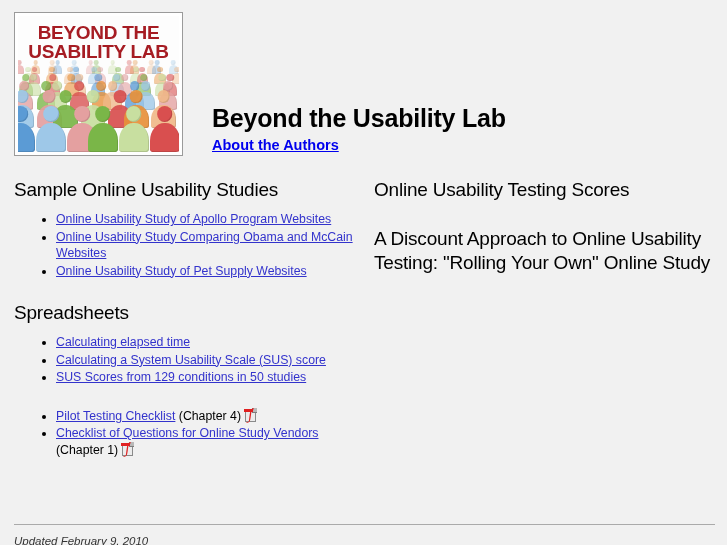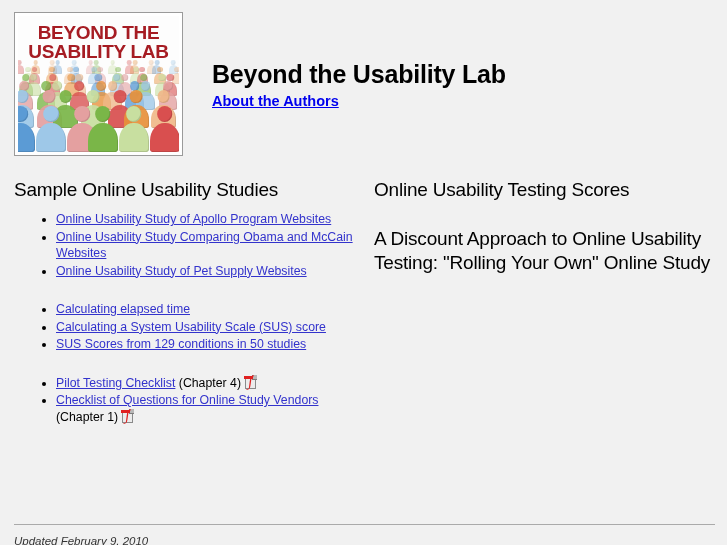--- a/index.html
+++ b/index.html
@@ -12,21 +12,21 @@
     height: 545px;
     overflow: hidden;
     font-family: "Liberation Sans", sans-serif;
     color: #000;
     position: relative;
   }
 
   
   .header {
     display: flex;
-    align-items: center;
+    align-items: flex-end;
     padding: 12px 0 0 14px;
   }
   .cover-wrap {
     width: 169px;
     height: 144px;
     border: 1px solid #9a9a9a;
     background: #ffffff;
     box-sizing: border-box;
     flex: 0 0 auto;
     position: relative;
@@ -470,20 +470,21 @@
     <div class="block">
       <h2 class="section">Sample Online Usability Studies</h2>
       <ul class="links">
         <li><a>Online Usability Study of Apollo Program Websites</a></li>
         <li><a>Online Usability Study Comparing Obama and McCain Websites</a></li>
         <li><a>Online Usability Study of Pet Supply Websites</a></li>
       </ul>
     </div>
 
     <div class="block">
+      <h2 class="section">Spreadsheets</h2>
       <ul class="links">
         <li><a>Calculating elapsed time</a></li>
         <li><a>Calculating a System Usability Scale (SUS) score</a></li>
         <li><a>SUS Scores from 129 conditions in 50 studies</a></li>
       </ul>
     </div>
 
     <div class="block">
       <ul class="links">
         <li><a>Pilot Testing Checklist</a><span class="suffix"> (Chapter 4)</span><span class="pdf-icon"><span class="page"></span><span class="fold"></span><span class="bar"></span><span class="glyph">∫</span></span></li>

